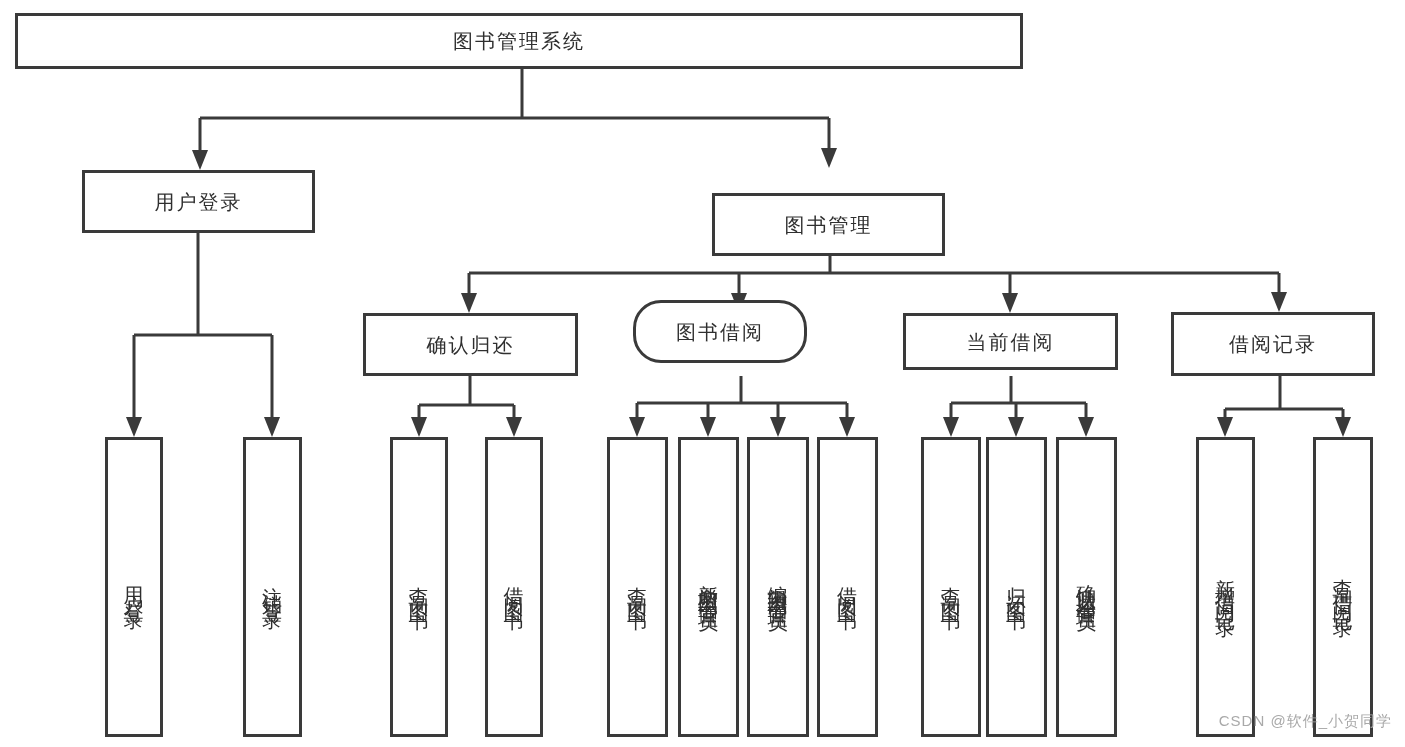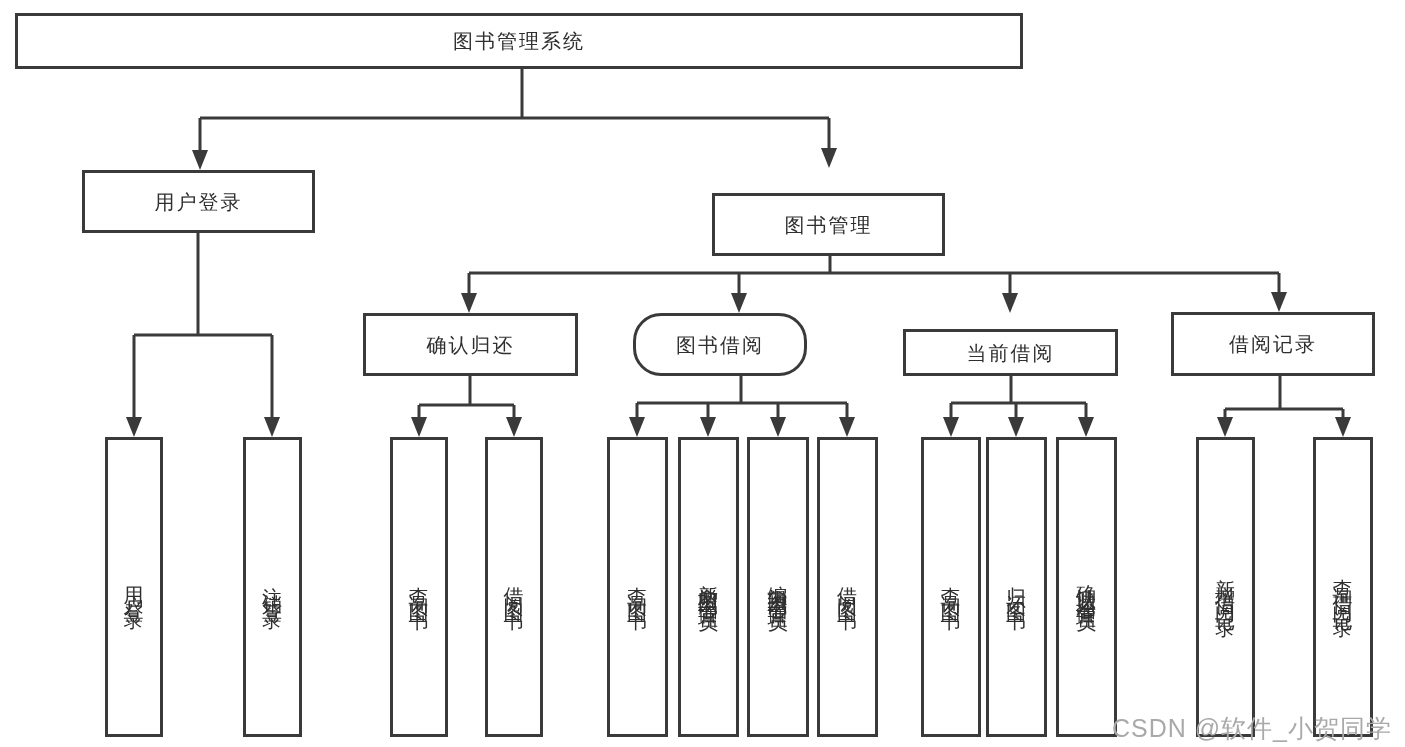--- a/index.html
+++ b/index.html
@@ -32,21 +32,21 @@
     writing-mode: vertical-rl;
     text-orientation: mixed;
     letter-spacing: 8px;
     white-space: normal;
     line-height: 1.0;
   }
   .node.vert.tight .lbl { letter-spacing: 4px; }
   .watermark {
     position: absolute;
     right: 13px; top: 712px;
-    font-size: 25px;
+    font-size: 15px;
     color: #a9a9a9;
     letter-spacing: 1px;
     white-space: nowrap;
   }
 </style>
 </head>
 <body>
 
 <div class="stage">
 
@@ -90,24 +90,24 @@
   <div class="node" style="left:82px; top:170px; width:233px; height:63px;">
     <span class="lbl">用户登录</span>
   </div>
   <div class="node" style="left:712px; top:169px; width:233px; height:63px;margin-top:24px;">
     <span class="lbl">图书管理</span>
   </div>
 
   <div class="node" style="left:363px; top:313px; width:215px; height:63px;">
     <span class="lbl">确认归还</span>
   </div>
-  <div class="node" style="left:633px; top:313px; width:174px; height:63px;border-radius:28px;">
+  <div class="node" style="left:633px; top:300px; width:174px; height:63px;border-radius:28px;">
     <span class="lbl">图书借阅</span>
   </div>
-  <div class="node" style="left:903px; top:313px; width:215px; height:47px;margin-top:16px;">
+  <div class="node" style="left:903px; top:313px; width:215px; height:57px;">
     <span class="lbl">当前借阅</span>
   </div>
   <div class="node" style="left:1171px; top:312px; width:204px; height:64px;">
     <span class="lbl">借阅记录</span>
   </div>
 
   <div class="node vert" style="left:105px; top:437px; width:58px; height:300px;">
     <span class="lbl">用户登录</span>
   </div>
   <div class="node vert" style="left:243px; top:437px; width:59px; height:300px;">

